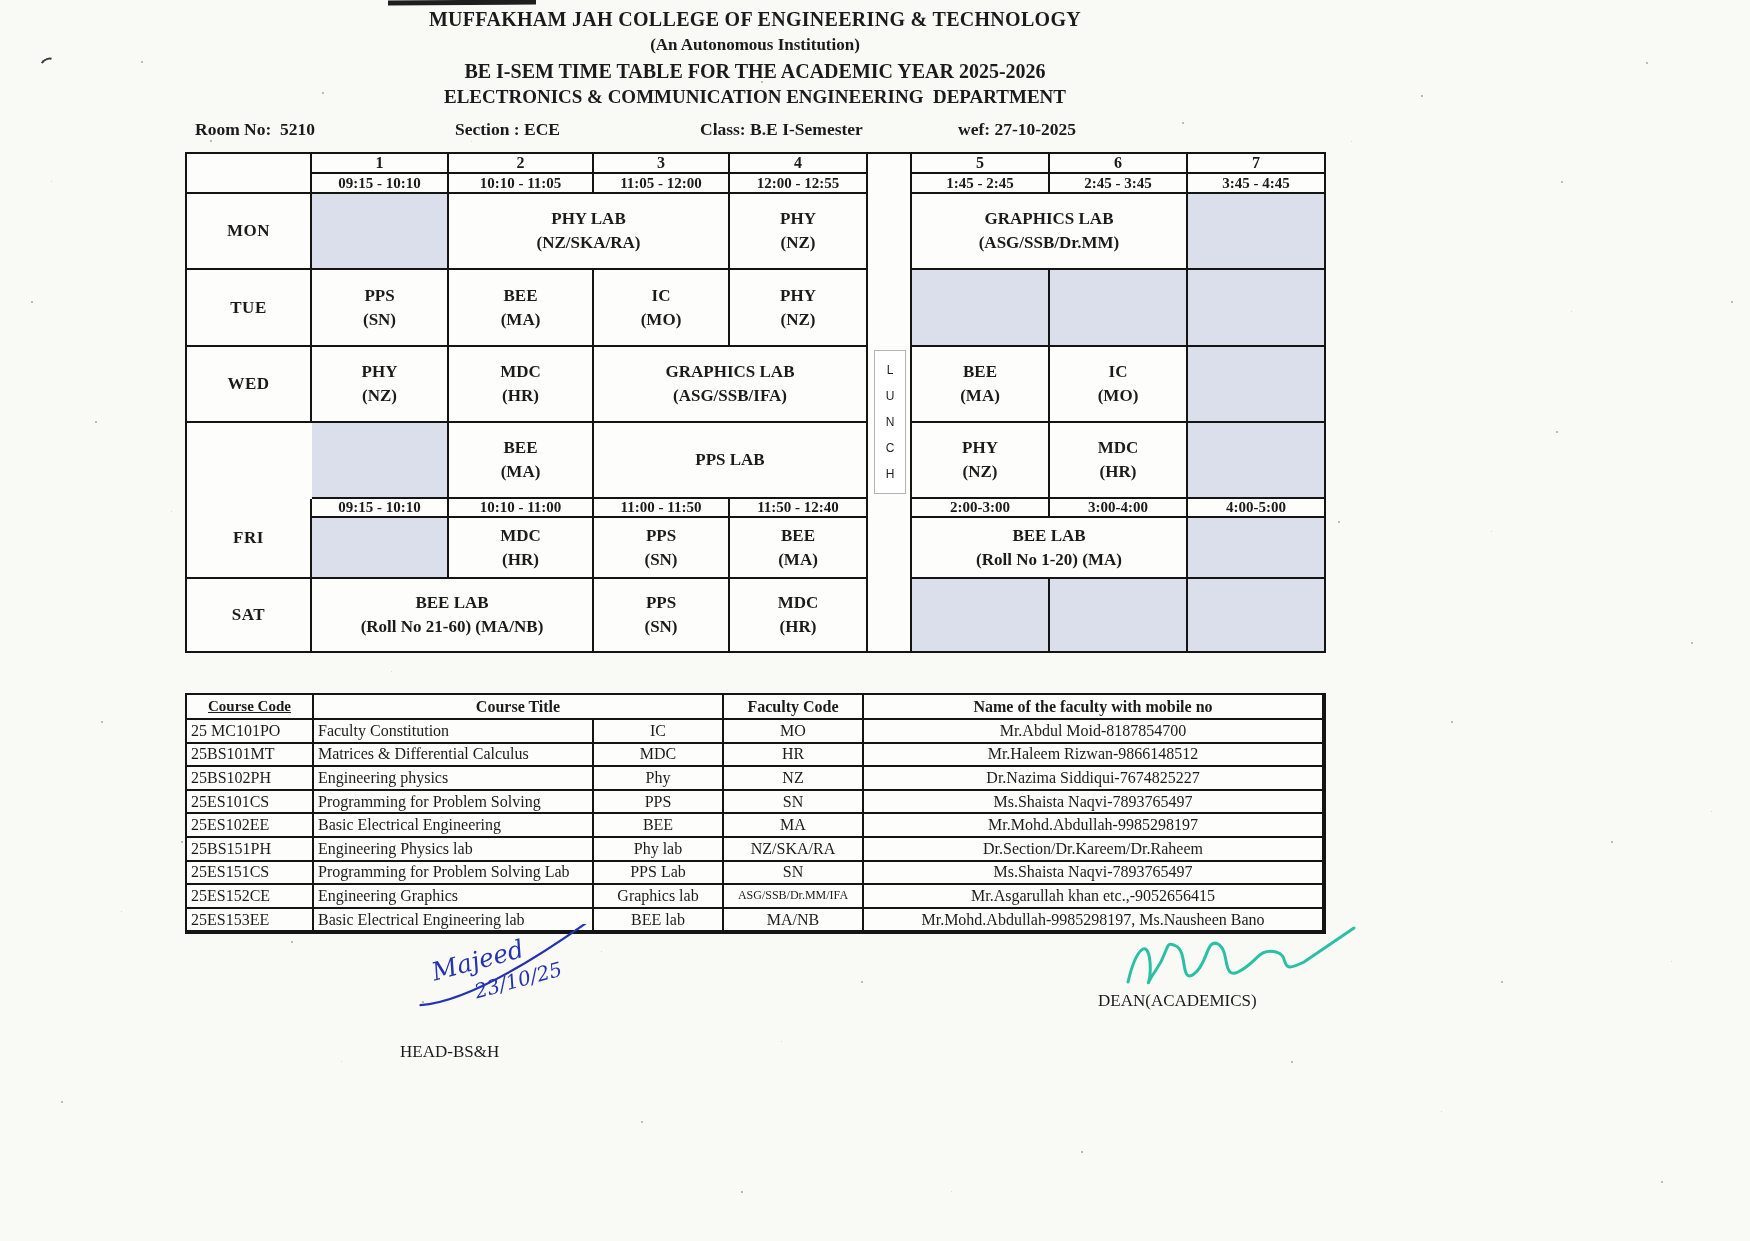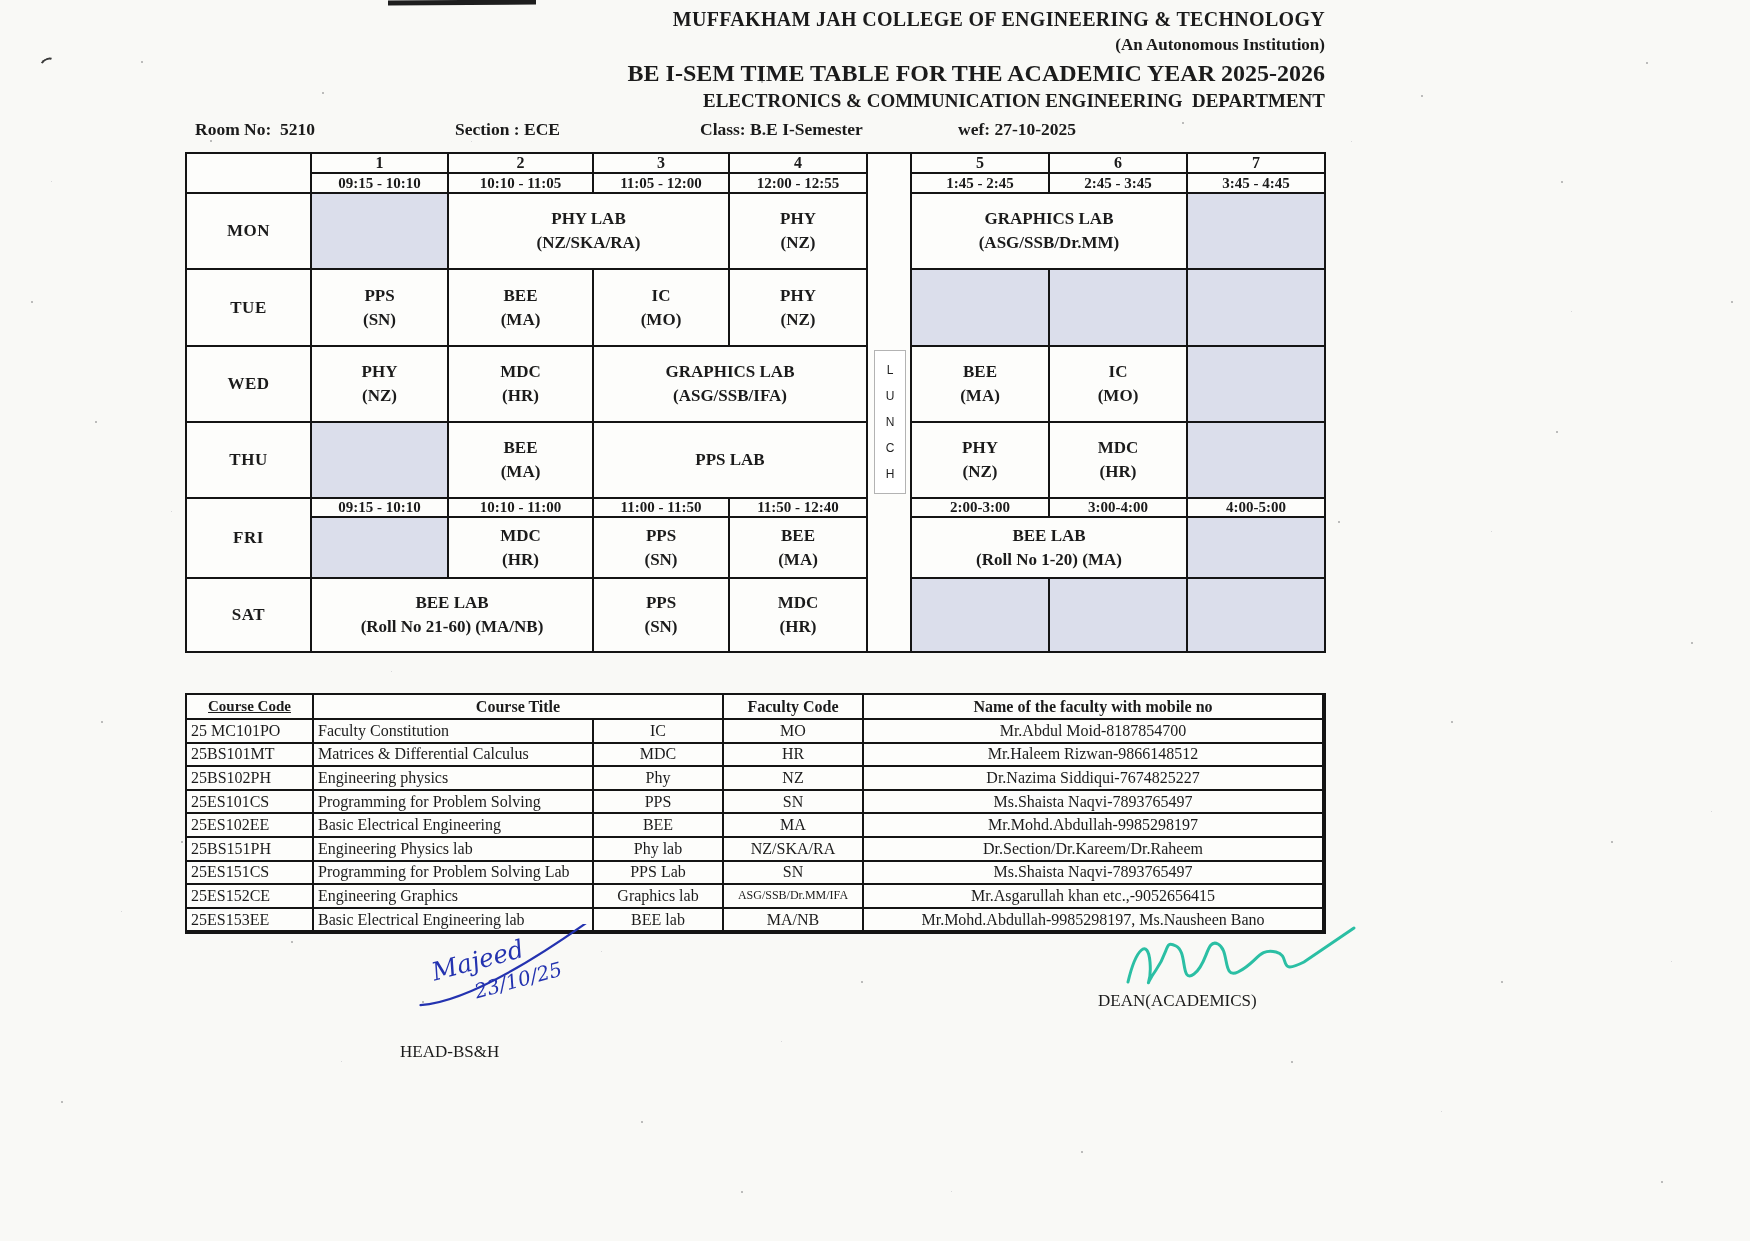--- a/index.html
+++ b/index.html
@@ -7,24 +7,24 @@
     width:1750px;height:1241px;
     background:#f9f9f6;
     font-family:"Liberation Serif",serif;
     color:#1b1b1b;
     overflow:hidden;
   }
   .page{position:relative;width:1750px;height:1241px;}
   .pre{white-space:pre;}
 
   
-  .hdr{position:absolute;left:185px;top:8px;width:1140px;text-align:right;font-weight:bold;}
+  .hdr{position:absolute;left:185px;top:8px;width:1140px;text-align:center;font-weight:bold;}
   .hdr .l1{font-size:20px;letter-spacing:.3px;}
   .hdr .l2{font-size:17px;margin-top:4px;}
-  .hdr .l3{font-size:24px;margin-top:5px;}
+  .hdr .l3{font-size:20px;margin-top:5px;}
   .hdr .l4{font-size:19px;margin-top:3px;}
 
   .inforow{position:absolute;top:119px;left:0;width:1750px;height:24px;font-weight:bold;font-size:17.5px;}
   .inforow span{position:absolute;white-space:pre;}
   .inf-room{left:195px;}
   .inf-sec{left:455px;}
   .inf-class{left:700px;}
   .inf-wef{left:958px;}
 
   
@@ -191,21 +191,20 @@
     <div class="tc subj" style="grid-area:5/7">
       <div>BEE</div>
       <div>(MA)</div>
     </div>
     <div class="tc subj" style="grid-area:5/8">
       <div>IC</div>
       <div>(MO)</div>
     </div>
     <div class="tc shade nbr" style="grid-area:5/9"></div>
 
-    <div class="tc day" style="grid-area:6/1">THU</div>
     <div class="tc shade" style="grid-area:6/2"></div>
     <div class="tc subj" style="grid-area:6/3">
       <div>BEE</div>
       <div>(MA)</div>
     </div>
     <div class="tc subj" style="grid-area:6/4/7/6">
       <div>PPS LAB</div>
     </div>
     <div class="tc subj" style="grid-area:6/7">
       <div>PHY</div>

